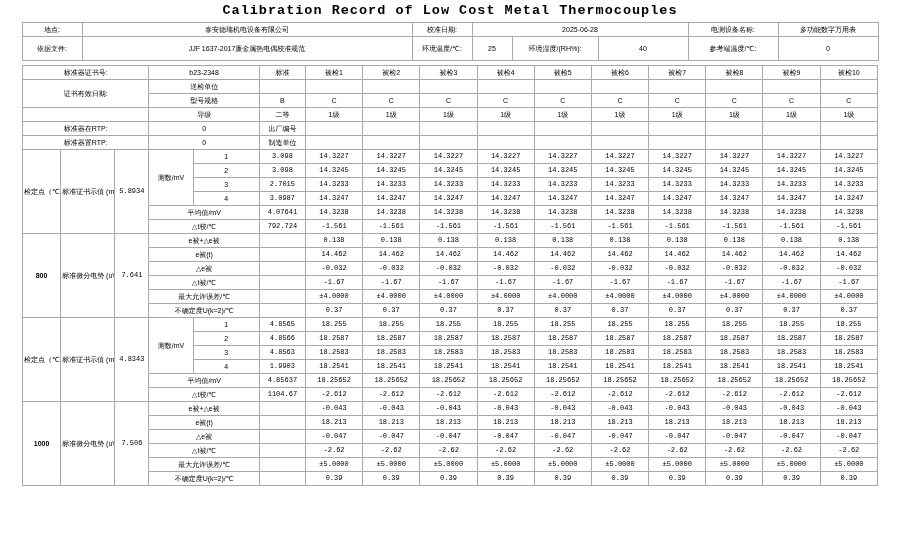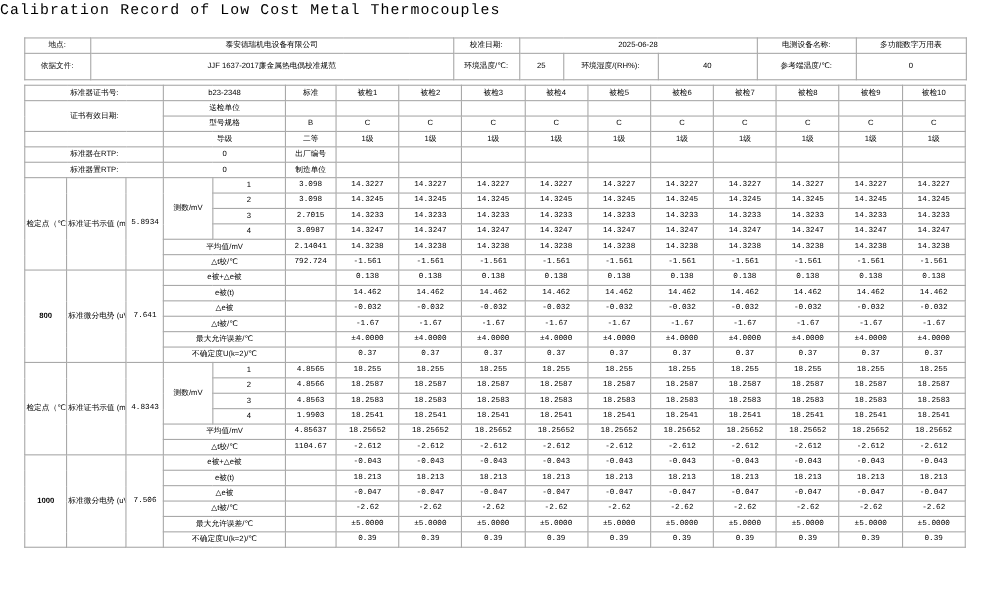--- a/index.html
+++ b/index.html
@@ -19,23 +19,24 @@
     border:1px solid #2e6b2e;
     height:24px;
     display:flex;align-items:center;justify-content:center;
     background:#ffffff;
   }
   .title-cn{
     font-family:"Liberation Serif","DejaVu Serif",serif;
     font-size:16px;font-weight:bold;letter-spacing:1px;
   }
   .title-en{
+    text-align:center;
     font-family:"Liberation Mono","DejaVu Sans Mono",monospace;
-    font-size:13.5px;font-weight:normal;letter-spacing:1px;
-    margin-top:3px;margin-bottom:16px;
+    font-size:13.5px;font-weight:bold;letter-spacing:1px;
+    margin-top:3px;margin-bottom:4px;
   }
 
   
   table{border-collapse:collapse;table-layout:fixed;}
   .hdr, .main{width:856px;margin:0 auto;}
   .hdr td,.main td{
     border:1px solid #a9a9a9;
     height:13px;
     padding:0 1px;
     text-align:center;
@@ -268,21 +269,21 @@
       <td class="num">14.3247</td>
       <td class="num">14.3247</td>
       <td class="num">14.3247</td>
       <td class="num">14.3247</td>
       <td class="num">14.3247</td>
       <td class="num">14.3247</td>
       <td class="num">14.3247</td>
     </tr>
     <tr>
       <td colspan="2">平均值/mV</td>
-      <td class="num">2.14041</td>
+      <td class="num">4.07641</td>
       <td class="num">14.3238</td>
       <td class="num">14.3238</td>
       <td class="num">14.3238</td>
       <td class="num">14.3238</td>
       <td class="num">14.3238</td>
       <td class="num">14.3238</td>
       <td class="num">14.3238</td>
       <td class="num">14.3238</td>
       <td class="num">14.3238</td>
       <td class="num">14.3238</td>

